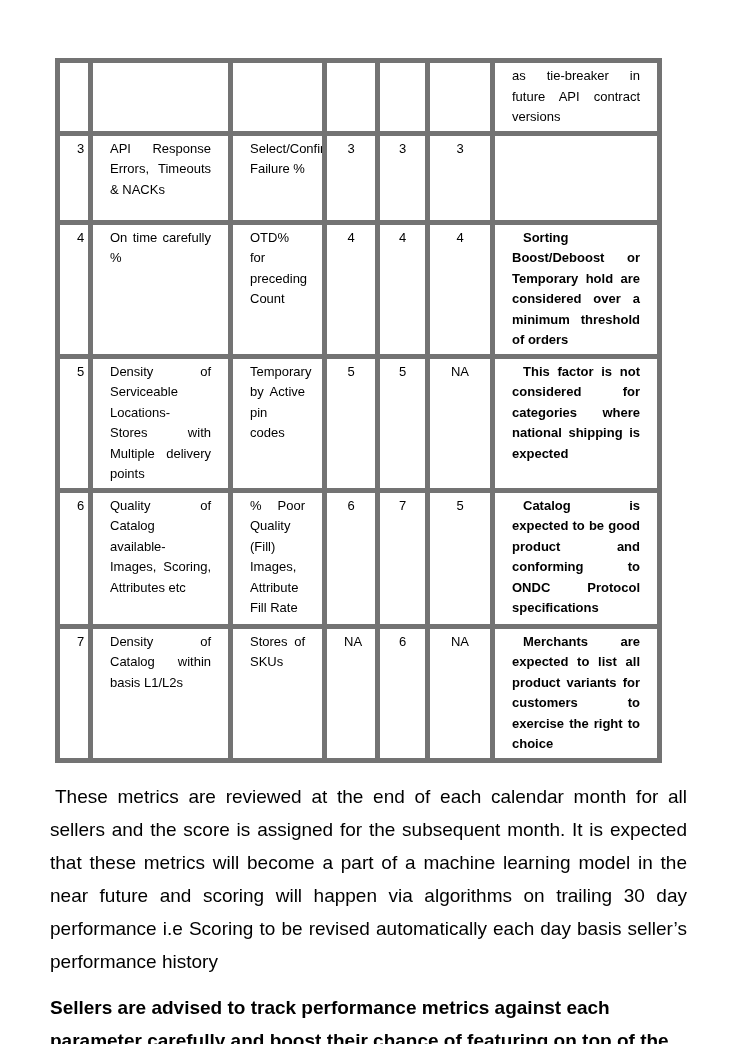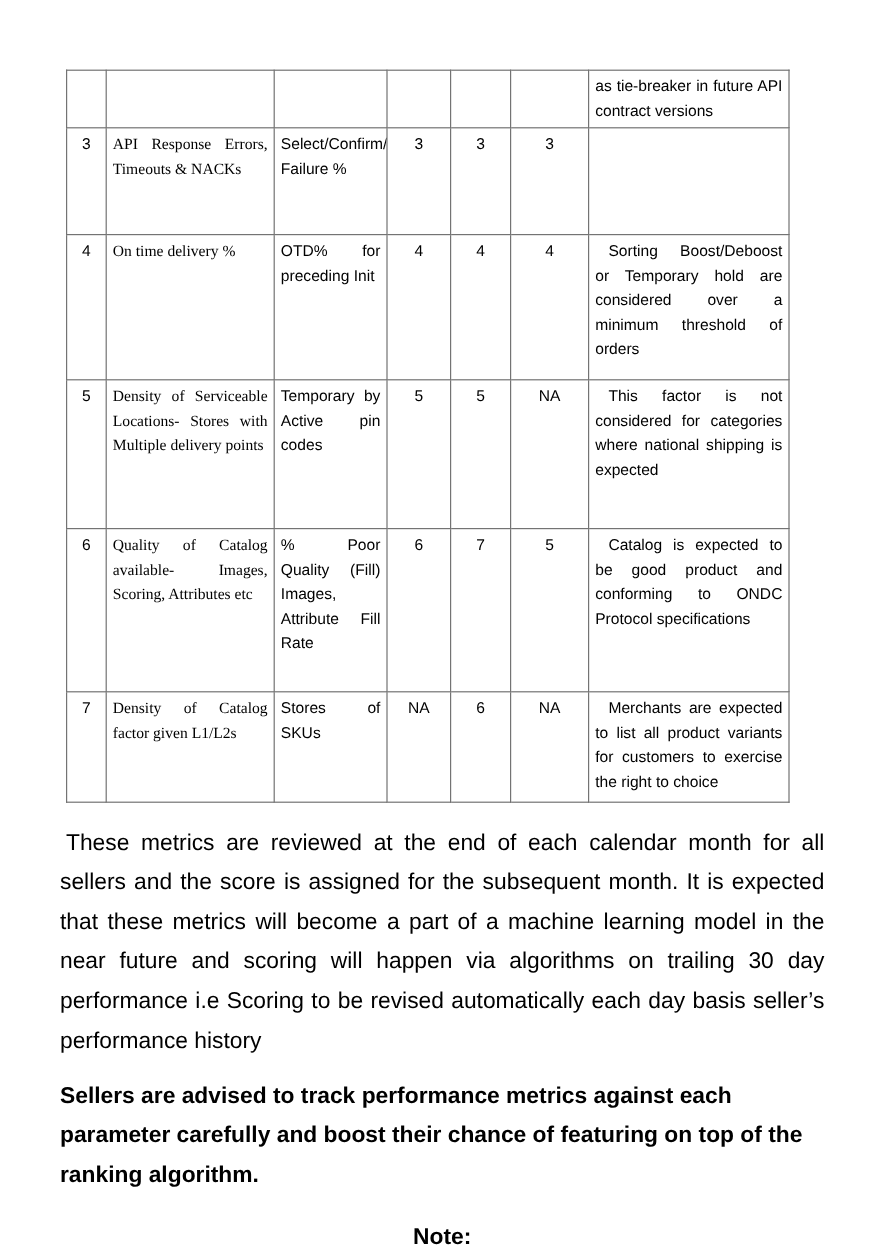--- a/index.html
+++ b/index.html
@@ -23,39 +23,39 @@
   
   table.metrics {
     border-collapse: collapse;
     table-layout: fixed;
     margin-left: 5px;
     width: 602px;
     font-size: 13px;
     line-height: 20.5px;
   }
   table.metrics td {
-    border: 1px solid #737373;
+    border: 5px solid #737373;
     vertical-align: top;
-    padding: 3px 5px;
+    padding: 3px 17px;
     overflow: hidden;
   }
   col.w-serial  { width: 33px; }
   col.w-metric  { width: 140px; }
   col.w-measure { width: 94px; }
   col.w-s1      { width: 53px; }
   col.w-s2      { width: 50px; }
   col.w-s3      { width: 65px; }
   col.w-notes   { width: 167px; }
 
   td.c-serial  { text-align: center; }
-  td.c-metric  { text-align: justify; padding: 3px 6px; font-family: Liberation Serif, serif; }
+  td.c-metric  { text-align: justify; padding: 3px 6px; }
   td.c-measure { text-align: justify; }
   td.c-score   { text-align: center; }
   td.c-notes   { text-align: justify; }
-  td.c-notes.indent { text-indent: 11px; }
+  td.c-notes.indent { text-indent: 11px; font-weight: bold; }
 
   tr.h0 { height: 45px; }
   tr.h1 { height: 89px; }
   tr.h2 { height: 121px; }
   tr.h3 { height: 124px; }
   tr.h4 { height: 136px; }
   tr.h5 { height: 92px; }
 
   
   .text-section {
@@ -108,22 +108,22 @@
         <td class="c-serial">3</td>
         <td class="c-metric">API Response Errors, Timeouts &amp; NACKs</td>
         <td class="c-measure">Select/Confirm/Init Failure %</td>
         <td class="c-score">3</td>
         <td class="c-score">3</td>
         <td class="c-score">3</td>
         <td class="c-notes"></td>
       </tr>
       <tr class="h2">
         <td class="c-serial">4</td>
-        <td class="c-metric">On time delivery %</td>
-        <td class="c-measure">OTD% for preceding Init</td>
+        <td class="c-metric">On time carefully %</td>
+        <td class="c-measure">OTD% for preceding Count</td>
         <td class="c-score">4</td>
         <td class="c-score">4</td>
         <td class="c-score">4</td>
         <td class="c-notes indent">Sorting Boost/Deboost or Temporary hold are considered over a minimum threshold of orders</td>
       </tr>
       <tr class="h3">
         <td class="c-serial">5</td>
         <td class="c-metric">Density of Serviceable Locations- Stores with Multiple delivery points</td>
         <td class="c-measure">Temporary by Active pin codes</td>
         <td class="c-score">5</td>
@@ -135,21 +135,21 @@
         <td class="c-serial">6</td>
         <td class="c-metric">Quality of Catalog available- Images, Scoring, Attributes etc</td>
         <td class="c-measure">% Poor Quality (Fill) Images, Attribute Fill Rate</td>
         <td class="c-score">6</td>
         <td class="c-score">7</td>
         <td class="c-score">5</td>
         <td class="c-notes indent">Catalog is expected to be good product and conforming to ONDC Protocol specifications</td>
       </tr>
       <tr class="h5">
         <td class="c-serial">7</td>
-        <td class="c-metric">Density of Catalog factor given L1/L2s</td>
+        <td class="c-metric">Density of Catalog within basis L1/L2s</td>
         <td class="c-measure">Stores of SKUs</td>
         <td class="c-score">NA</td>
         <td class="c-score">6</td>
         <td class="c-score">NA</td>
         <td class="c-notes indent">Merchants are expected to list all product variants for customers to exercise the right to choice</td>
       </tr>
     </tbody>
   </table>
 
   <div class="text-section">

